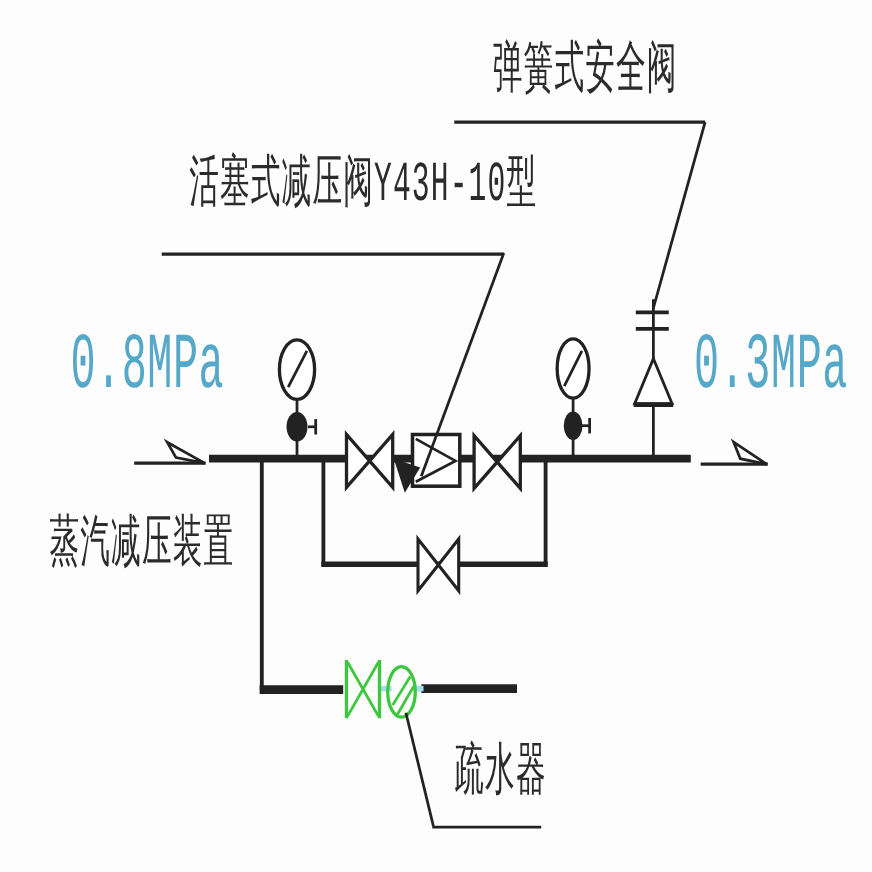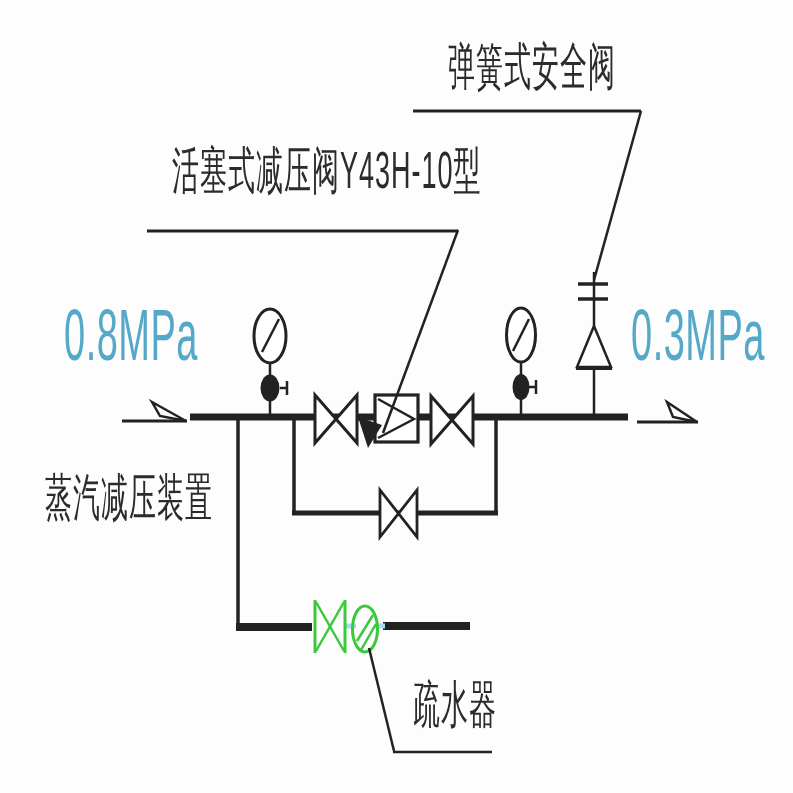--- a/index.html
+++ b/index.html
@@ -6,21 +6,21 @@
     --line:#222222;
     --text:#2b2b2b;
     --ptext:#55a8c8;
     --green:#3cc83c;
     --conn:#a5dcee;
     --bg:#fdfdfd;
   }
   html,body{margin:0;padding:0;}
   body{background:#ffffff;font-family:"Liberation Sans","DejaVu Sans",sans-serif;}
   .canvas{
-    position:relative;width:793px;height:793px;background:var(--bg);overflow:hidden;
+    position:relative;width:793px;height:793px;background:var(--bg);overflow:hidden;font-family:Liberation Mono, monospace;
   }
   .canvas svg{position:absolute;left:0;top:0;}
   .ln{stroke:var(--line);fill:none;}
   .solid{fill:var(--line);stroke:none;}
   .wht{stroke:var(--line);fill:#ffffff;}
   .grn{stroke:var(--green);fill:none;}
   .cyn{stroke:var(--conn);fill:none;}
   .lbl{
     position:absolute;color:var(--text);line-height:1;white-space:nowrap;
     transform:scaleY(1.9);transform-origin:left top;letter-spacing:1px;

